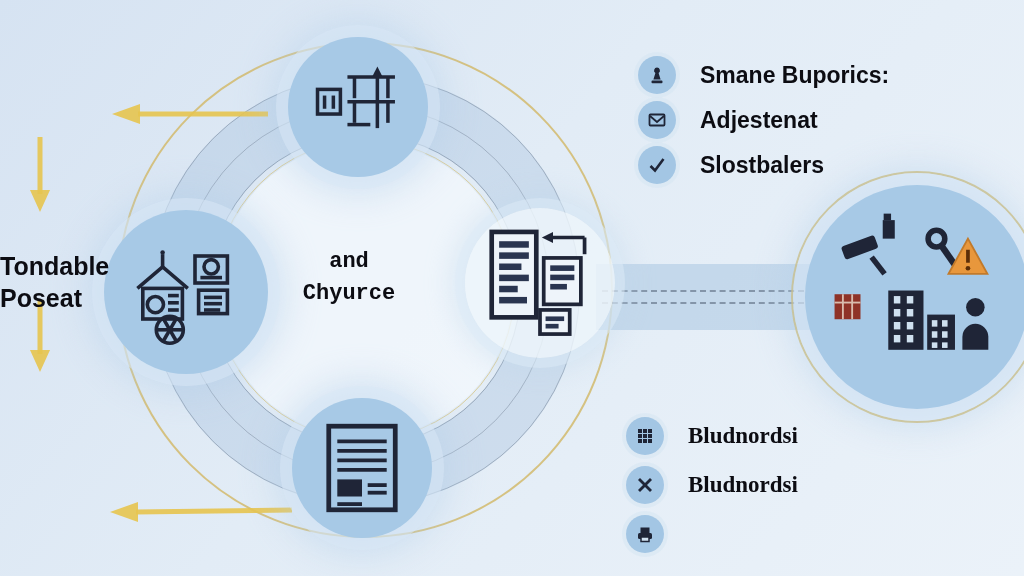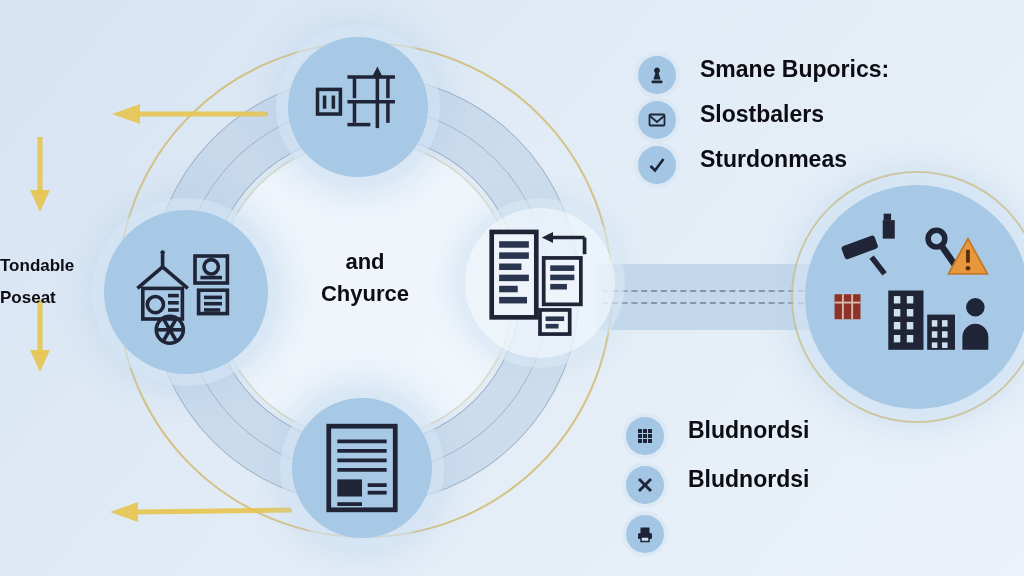--- a/index.html
+++ b/index.html
@@ -27,31 +27,31 @@
   .node-left{left:104px;top:210px;width:164px;height:164px;}
   .node-bottom{left:292px;top:398px;width:140px;height:140px;}
   .node-right{left:465px;top:208px;width:150px;height:150px;background:rgba(236,244,250,.85);
     box-shadow:0 0 0 10px rgba(222,236,247,.5),0 0 26px 14px rgba(190,214,236,.4);}
   .node-far-right{left:805px;top:185px;width:224px;height:224px;}
   .connector{position:absolute;left:596px;top:264px;width:214px;height:66px;background:rgba(170,199,226,.55);}
   .connector .dash{position:absolute;left:6px;right:6px;border-top:2px dashed rgba(80,95,115,.55);}
   .dash1{top:26px;} .dash2{top:38px;}
   .arrows{position:absolute;left:0;top:0;pointer-events:none;}
   .center-label{
-    position:absolute;left:280px;top:246px;width:170px;text-align:center;
-    font-size:22px;font-weight:bold;color:#0c0c12;line-height:32px;
+    position:absolute;left:264px;top:246px;width:170px;text-align:center;
+    font-size:22px;font-weight:bold;color:#0c0c12;line-height:32px;font-family:Liberation Mono, monospace;
   }
   .left-label{
     position:absolute;left:0px;top:250px;width:120px;
-    font-size:17px;font-weight:bold;color:#0c0c12;line-height:32px;
+    font-size:25px;font-weight:bold;color:#0c0c12;line-height:32px;
   }
   .legend{position:absolute;display:flex;flex-direction:column;}
   .legend-top{left:638px;top:56px;gap:7px;}
-  .legend-bottom{left:626px;top:417px;gap:11px;}
-  .legend-item{display:flex;align-items:flex-start;gap:24px;}
+  .legend-bottom{left:626px;top:417px;gap:11px;font-family:Liberation Serif, serif;}
+  .legend-item{display:flex;align-items:center;gap:24px;}
   .legend-icon{
     width:38px;height:38px;border-radius:50%;background:#a3c6e4;flex:0 0 auto;
     display:flex;align-items:center;justify-content:center;
     box-shadow:0 0 0 4px rgba(214,230,243,.55);
   }
   .legend-label{font-size:23px;font-weight:bold;color:#0c0c12;white-space:nowrap;}
   svg{display:block;}
 </style>
 </head>
 <body>
@@ -240,29 +240,29 @@
       </span>
       <span class="legend-label">Smane Buporics:</span>
     </div>
     <div class="legend-item">
       <span class="legend-icon">
         <svg width="20" height="20" viewBox="0 0 20 20">
           <rect x="2.5" y="4.5" width="15" height="11" rx="1" fill="none" stroke="#1f2537" stroke-width="1.8"></rect>
           <polyline points="3,6 10,12 17,6" fill="none" stroke="#1f2537" stroke-width="1.8"></polyline>
         </svg>
       </span>
+      <span class="legend-label">Adjestenat</span>
+    </div>
+    <div class="legend-item">
+      <span class="legend-icon">
+        <svg width="20" height="20" viewBox="0 0 20 20">
+          <polyline points="3.5,11 8,15.5 16.5,4" fill="none" stroke="#1f2537" stroke-width="2.6"></polyline>
+        </svg>
+      </span>
       <span class="legend-label">Slostbalers</span>
-    </div>
-    <div class="legend-item">
-      <span class="legend-icon">
-        <svg width="20" height="20" viewBox="0 0 20 20">
-          <polyline points="3.5,11 8,15.5 16.5,4" fill="none" stroke="#1f2537" stroke-width="2.6"></polyline>
-        </svg>
-      </span>
-      <span class="legend-label">Sturdonmeas</span>
     </div>
   </div>
 
   <div class="legend legend-bottom">
     <div class="legend-item">
       <span class="legend-icon">
         <svg width="20" height="20" viewBox="0 0 20 20">
           <g fill="#1f2537">
             <rect x="3" y="3" width="4" height="4"></rect>
               <rect x="8" y="3" width="4" height="4"></rect>

